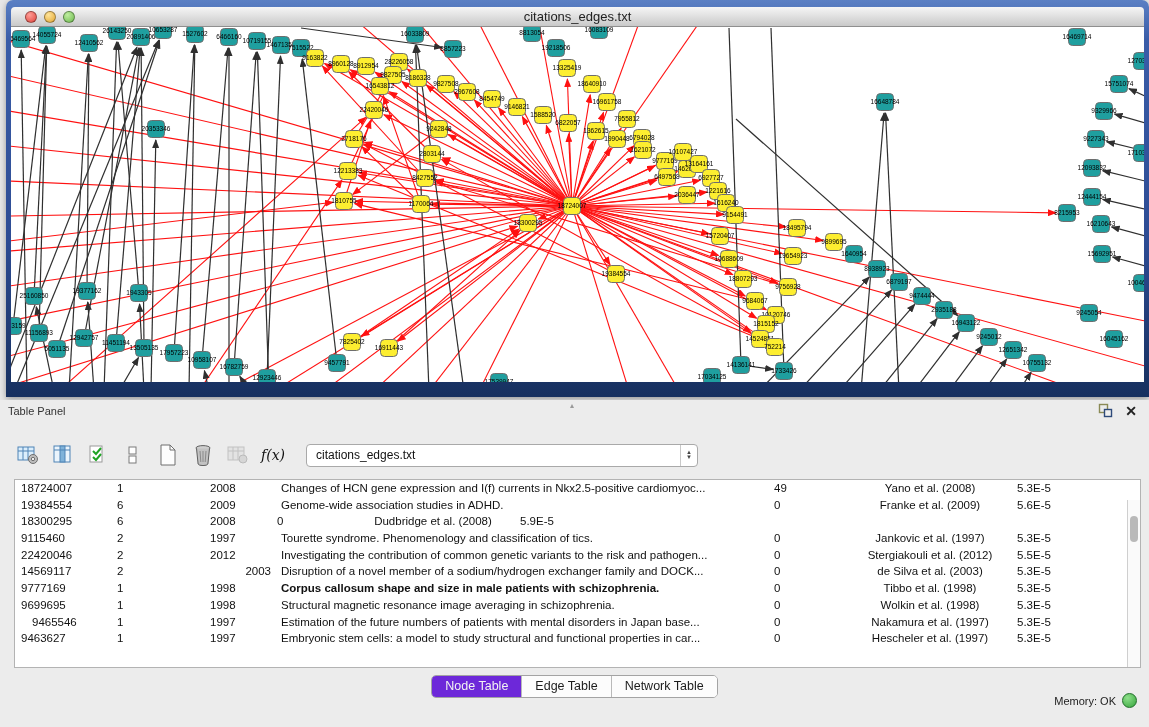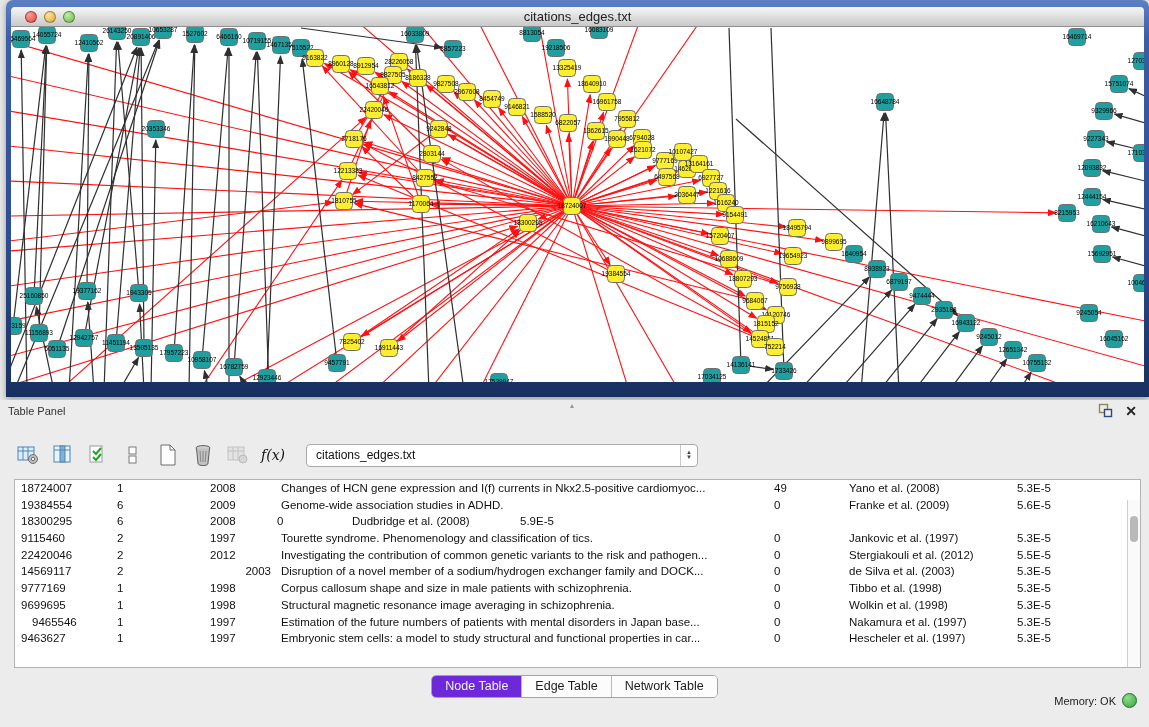--- a/index.html
+++ b/index.html
@@ -42,21 +42,21 @@
   #table-wrap{ position:relative; margin:9px 8px 0 14px; height:189px; background:#fff; border:1px solid #b3b3b3; overflow:hidden; }
   #t-head{ display:flex; height:20px; border-bottom:1px solid #9a9a9a; }
   .th{ background:#cfe9f5; border-right:1px solid #ffffff; font-size:11.5px; color:#1b1b1b;
        text-align:center; line-height:19px; overflow:hidden; white-space:nowrap; flex:0 0 auto; }
   .th-name{ background:linear-gradient(180deg,#fdfdfd,#e8e8e8); }
   .sort{ font-size:9px; color:#333; }
   #t-body{ position:relative; }
   .tr{ display:flex; height:16.7px; }
   .td{ font-size:11.5px; color:#111; line-height:16.5px; white-space:nowrap; overflow:hidden; flex:0 0 auto; padding-left:6px; }
   .td-title{ padding-left:10px; }
-  .td-short{ text-align:left; padding-left:0; }
+  .td-short{ text-align:center; padding-left:0; }
   #v-scrollbar{ position:absolute; right:0; top:20px; bottom:0; width:13px; background:#fafafa; border-left:1px solid #cfcfcf; }
   #v-scroll-thumb{ position:absolute; left:2px; top:16px; width:8px; height:26px; background:#b9b9b9; border-radius:5px; }
 
   #tabs-row{ display:flex; justify-content:center; margin-top:7px; }
   #segmented{ display:flex; border:1px solid #a3a3a3; border-radius:5px; overflow:hidden; background:#fcfcfc; }
   .seg{ font-size:12.5px; color:#1c1c1c; padding:3px 13px 4px 13px; border-right:1px solid #b9b9b9; background:#fcfcfc; }
   .seg:last-child{ border-right:none; }
   .seg-active{ background:#6d28d9; color:#f2f2f2; }
 
   #status-bar{ position:absolute; right:12px; bottom:19px; display:flex; align-items:center; gap:6px; }
@@ -835,21 +835,21 @@
           <div class="td td-year" style="width: 67px; text-align: right;">2003</div>
           <div class="td td-title" style="width: 497px;">Disruption of a novel member of a sodium/hydrogen exchanger family and DOCK...</div>
           <div class="td td-out_degree" style="width: 81px;">0</div>
           <div class="td td-short" style="width: 162px;">de Silva et al. (2003)</div>
           <div class="td td-pagerank" style="width: 80px;">5.3E-5</div>
         </div>
         <div class="tr">
           <div class="td td-name" style="width: 96px;">9777169</div>
           <div class="td td-in_degree" style="width: 93px;">1</div>
           <div class="td td-year" style="width: 67px;">1998</div>
-          <div class="td td-title" style="width: 497px;">Corpus callosum shape and size in male patients with schizophrenia.</div>
+          <div class="td td-title" style="width: 497px; font-weight: bold;">Corpus callosum shape and size in male patients with schizophrenia.</div>
           <div class="td td-out_degree" style="width: 81px;">0</div>
           <div class="td td-short" style="width: 162px;">Tibbo et al. (1998)</div>
           <div class="td td-pagerank" style="width: 80px;">5.3E-5</div>
         </div>
         <div class="tr">
           <div class="td td-name" style="width: 96px;">9699695</div>
           <div class="td td-in_degree" style="width: 93px;">1</div>
           <div class="td td-year" style="width: 67px;">1998</div>
           <div class="td td-title" style="width: 497px;">Structural magnetic resonance image averaging in schizophrenia.</div>
           <div class="td td-out_degree" style="width: 81px;">0</div>

